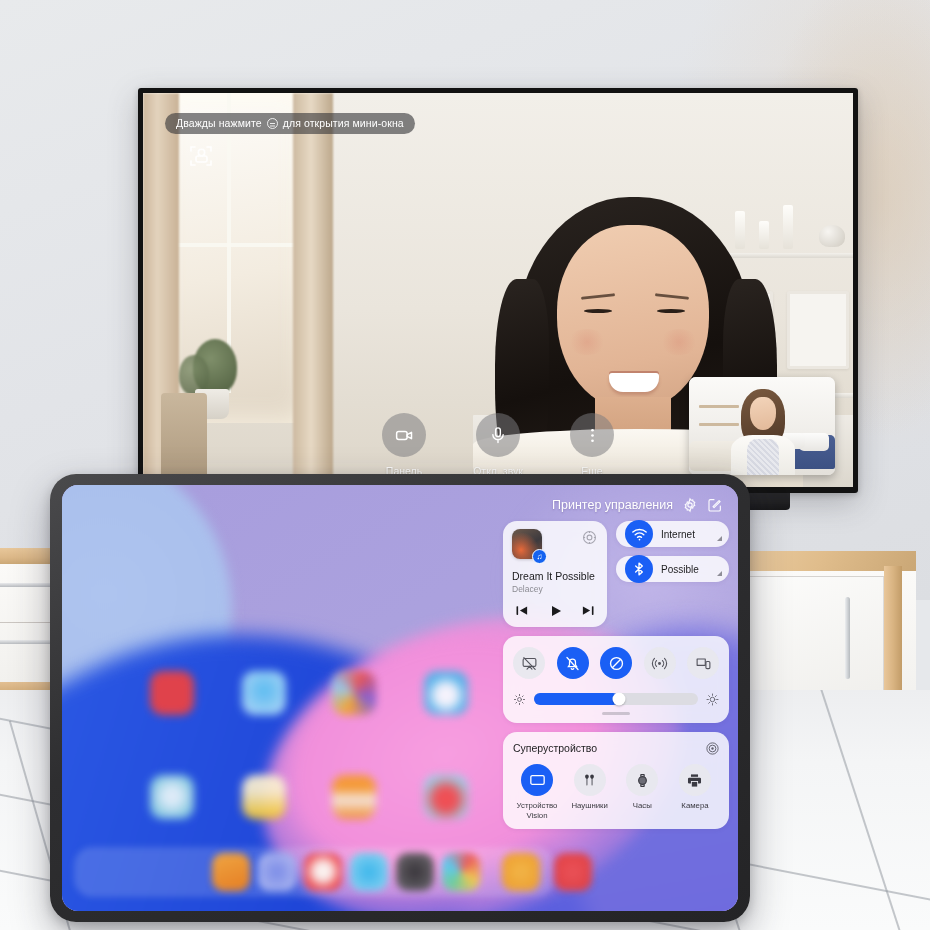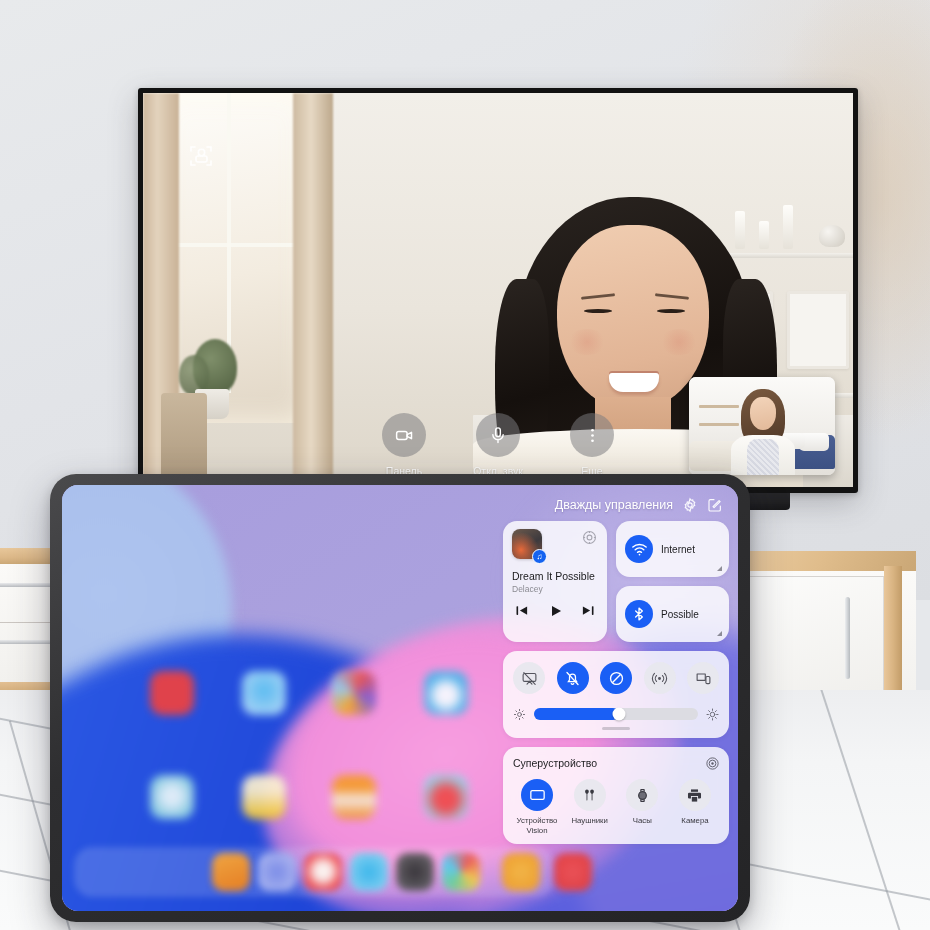--- a/index.html
+++ b/index.html
@@ -375,21 +375,21 @@
   }
   .controls {
     margin-top:9px; display:flex; align-items:center; justify-content:space-between;
     padding:0 2px;
   }
   .ctl { width:15px; height:15px; }
 
   
   .togcol { width:113px; display:flex; flex-direction:column; gap:9px; }
   .tog {
-    height:56px; display:flex; align-items:center; gap:8px;
+    height:26px; display:flex; align-items:center; gap:8px;
     padding:0 9px; position:relative;
   }
   .tog-circle {
     width:28px; height:28px; border-radius:50%; flex:none;
     display:flex; align-items:center; justify-content:center;
     background:#1a5ff5;
   }
   .tog-label { font-size:10px; color:#1d1d1f; }
   .tog-corner {
     position:absolute; right:7px; bottom:6px;
@@ -532,20 +532,25 @@
         <div class="w-brow" style="left:438px; top:202px; width:34px; transform:rotate(-6deg);"></div>
         <div class="w-brow" style="left:512px; top:202px; width:34px; transform:rotate(6deg);"></div>
         <div class="w-eye" style="left:441px; top:216px; width:28px;"></div>
         <div class="w-eye" style="left:514px; top:216px; width:28px;"></div>
         <div class="w-mouth" style="left:466px; top:280px; width:50px; height:19px;"></div>
         <div class="w-earring" style="left:578px; top:288px;"></div>
         <div class="w-neck" style="left:452px; top:304px; width:76px; height:52px;"></div>
         <div class="w-shirt" style="left:330px; top:336px; width:330px; height:70px;"></div>
       </div>
 
+      <div class="tv-tip">
+        <span>Дважды&nbsp;нажмите</span>
+        <span class="tip-dot"></span>
+        <span>для&nbsp;открытия&nbsp;мини-окна</span>
+      </div>
 
       <div class="tv-frameicon">
         <svg viewBox="0 0 26 26" width="26" height="26" fill="none" stroke="#ffffff" stroke-width="1.6" stroke-linecap="round">
           <path d="M3 8V4h4M23 8V4h-4M3 18v4h4M23 18v4h-4"></path>
           <rect x="8" y="13" width="11" height="6" rx="2"></rect>
           <circle cx="13.5" cy="9.5" r="3.2"></circle>
         </svg>
       </div>
 
       <div class="call-bar">
@@ -634,21 +639,21 @@
         <div class="dock-icon" style="left:288px; bottom:20px; background:radial-gradient(circle at 50% 50%,#33b8ec,#8fd8f4);"></div>
         <div class="dock-icon" style="left:334px; bottom:20px; background:radial-gradient(circle at 50% 50%,#2f2f31,#6d6d70);"></div>
         <div class="dock-icon" style="left:380px; bottom:20px; background:conic-gradient(from 120deg,#f2c94c,#6fcf97,#56ccf2,#eb5757,#f2c94c);"></div>
         <div class="dock-icon" style="left:440px; bottom:20px; background:radial-gradient(circle at 50% 50%,#f4b740,#ef9b20);"></div>
         <div class="dock-icon" style="left:492px; bottom:20px; background:radial-gradient(circle at 50% 50%,#ee5050,#e23a3a);"></div>
       </div>
 
       <div class="cp">
 
         <div class="cp-head">
-          <div class="cp-title">Дважды управления</div>
+          <div class="cp-title">Принтер управления</div>
           <div class="cp-ico">
             <svg viewBox="0 0 24 24" width="16" height="16" fill="none" stroke="#ffffff" stroke-width="1.7">
               <circle cx="12" cy="12" r="3.2"></circle>
               <path d="M12 2.6l1.5 2.2 2.6-.5.6 2.6 2.4 1.1-1.1 2.4 1.1 2.4-2.4 1.1-.6 2.6-2.6-.5L12 21.4l-1.5-2.2-2.6.5-.6-2.6-2.4-1.1 1.1-2.4-1.1-2.4 2.4-1.1.6-2.6 2.6.5z"></path>
             </svg>
           </div>
           <div class="cp-ico">
             <svg viewBox="0 0 24 24" width="16" height="16" fill="none" stroke="#ffffff" stroke-width="1.7" stroke-linecap="round" stroke-linejoin="round">
               <path d="M20 13.5V19a2 2 0 0 1-2 2H5a2 2 0 0 1-2-2V6a2 2 0 0 1 2-2h5.5"></path>
               <path d="M9 14.4l9.1-9.1 1.6 1.6L10.6 16z"></path>

